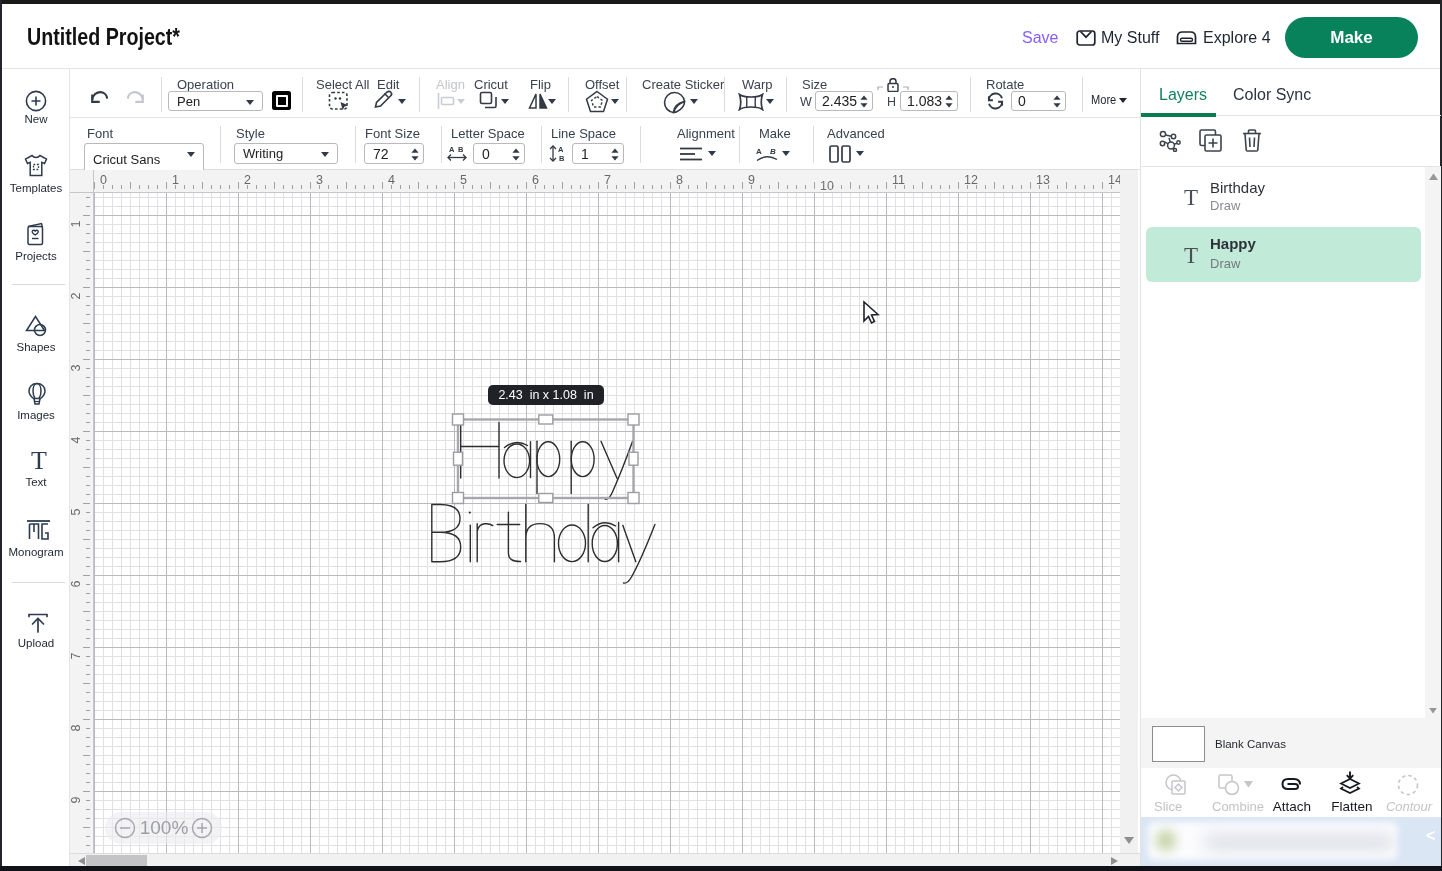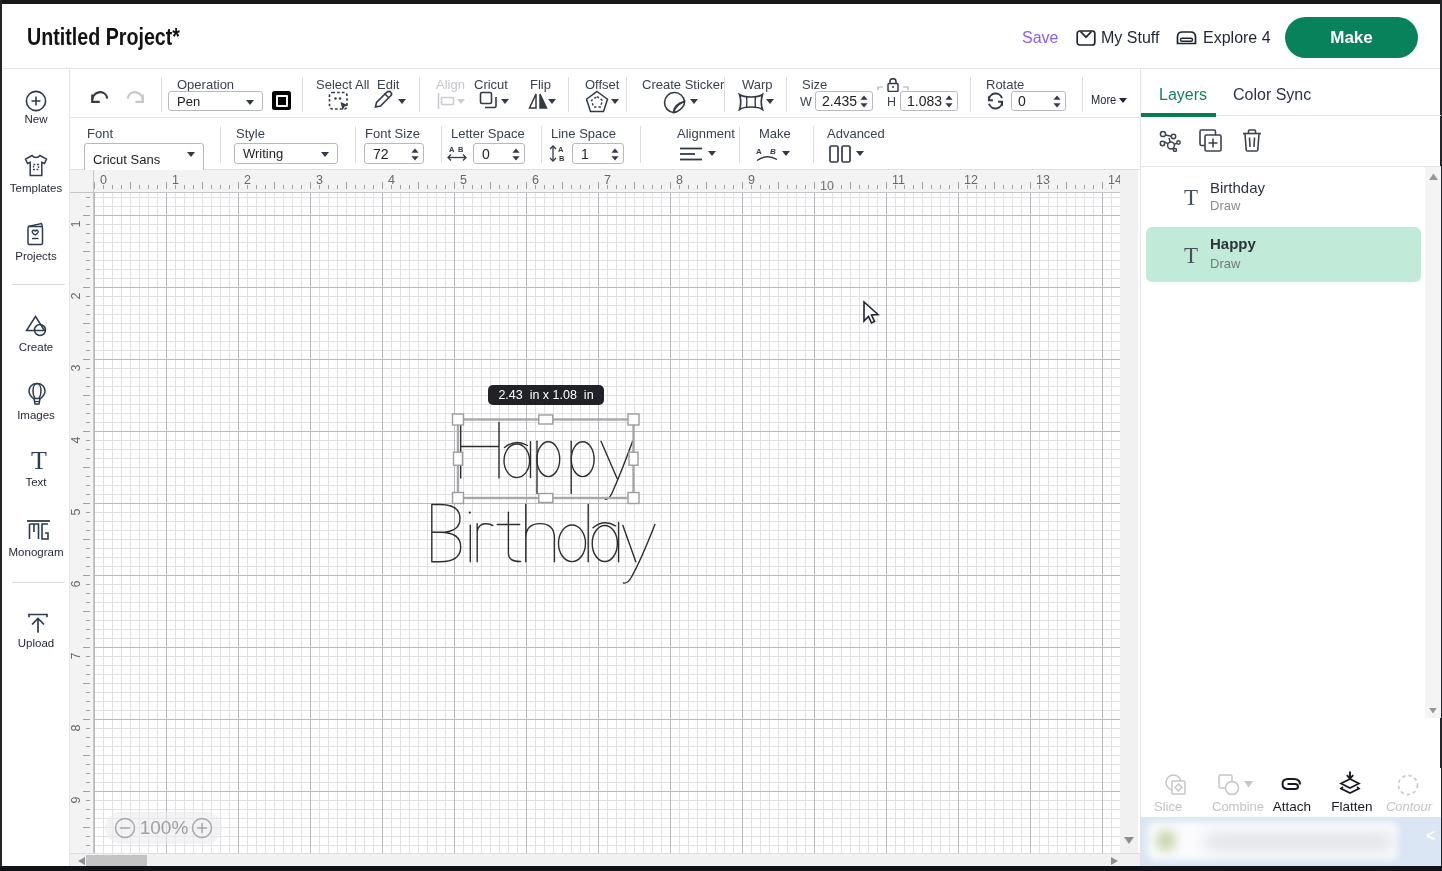--- a/index.html
+++ b/index.html
@@ -58,21 +58,21 @@
     <rect x="2" y="4.5" width="14.5" height="18" rx="1.5"></rect>
     <path d="M9.2 9.1 C10 7.9 11.8 8 12.2 9.3 C12.5 10.4 11.3 11.6 9.2 13 C7.1 11.6 5.9 10.4 6.2 9.3 C6.6 8 8.4 7.9 9.2 9.1 Z" stroke-width="1.3"></path>
     <path d="M6 16.5 h6.5" stroke-width="1.4"></path>
   </svg>
   <div class="sbl" style="top:181px;">Projects</div>
   <div class="abs" style="left:10px;top:215px;width:53px;height:1px;background:#d9d9db;"></div>
   <svg class="abs" style="left:23px;top:245px;" width="24" height="24" viewBox="0 0 24 24" fill="none" stroke="#2c3b4e" stroke-width="1.5">
     <path d="M10.5 2.5 L19.5 16.5 L1.5 16.5 Z"></path>
     <circle cx="15" cy="16" r="5.5"></circle>
   </svg>
-  <div class="sbl" style="top:272px;">Create</div>
+  <div class="sbl" style="top:272px;">Shapes</div>
   <svg class="abs" style="left:25px;top:313px;" width="20" height="24" viewBox="0 0 20 24" fill="none" stroke="#2c3b4e" stroke-width="1.5">
     <path d="M10 1.5 C5 1.5 2 5 2 9 C2 12.5 4.5 15 6.5 16.5 L13.5 16.5 C15.5 15 18 12.5 18 9 C18 5 15 1.5 10 1.5 Z"></path>
     <path d="M10 1.5 C7.5 1.5 6 5 6 9 C6 12.5 7 15 8 16.5 M10 1.5 C12.5 1.5 14 5 14 9 C14 12.5 13 15 12 16.5"></path>
     <path d="M7 16.5 L8 22 L12 22 L13 16.5"></path>
     <path d="M7.6 19.5 h4.8" stroke-width="1.2"></path>
   </svg>
   <div class="sbl" style="top:340px;">Images</div>
   <div class="abs" style="left:22px;top:381px;width:30px;height:22px;font-family:'Liberation Serif',serif;font-size:26px;color:#2c3b4e;text-align:center;line-height:22px;">T</div>
   <div class="sbl" style="top:407px;">Text</div>
   <svg class="abs" style="left:24px;top:451px;" width="25" height="22" viewBox="0 0 25 22" fill="none" stroke="#2c3b4e" stroke-width="1.6">
@@ -450,20 +450,24 @@
 
   <div class="abs" style="left:284px;top:98px;width:16px;height:551px;background:#f4f4f5;">
     <svg class="abs" style="left:4px;top:6px;" width="9" height="7" viewBox="0 0 9 7">
         <path d="M0 7 H9 L4.5 0.5 Z" fill="#97979b"></path>
       </svg>
     <svg class="abs" style="left:4px;top:541px;" width="8" height="6" viewBox="0 0 9 7">
         <path d="M0 0 H9 L4.5 6.5 Z" fill="#97979b"></path>
       </svg>
   </div>
 
+  <div class="abs" style="left:0;top:649px;width:300px;height:50px;background:#f4f4f5;">
+    <div class="abs" style="left:11px;top:8px;width:53px;height:36px;background:#fff;border:1px solid #8d8d91;"></div>
+    <div class="abs" style="left:74px;top:20px;font-size:11.5px;color:#25292e;">Blank Canvas</div>
+  </div>
 
   <div class="abs" style="left:0;top:699px;width:300px;height:50px;background:#fff;">
     <svg class="abs" style="left:24px;top:6px;" width="22" height="21" viewBox="0 0 22 21" fill="none" stroke="#c6c6ca" stroke-width="1.5">
       <circle cx="8.5" cy="8.5" r="7.5"></circle>
       <rect x="7" y="7" width="13" height="13" rx="1" fill="#fff"></rect>
       <path d="M10 13.5 L13.5 10 L17 13.5 L13.5 17 Z" fill="none"></path>
     </svg>
     <div class="abs" style="left:13px;top:31px;width:46px;text-align:left;font-size:13px;color:#c3c3c7;">Slice</div>
     <svg class="abs" style="left:77px;top:6px;" width="22" height="21" viewBox="0 0 22 21" fill="none" stroke="#c6c6ca" stroke-width="1.5">
       <rect x="1" y="1" width="13" height="13" rx="1.5"></rect>

